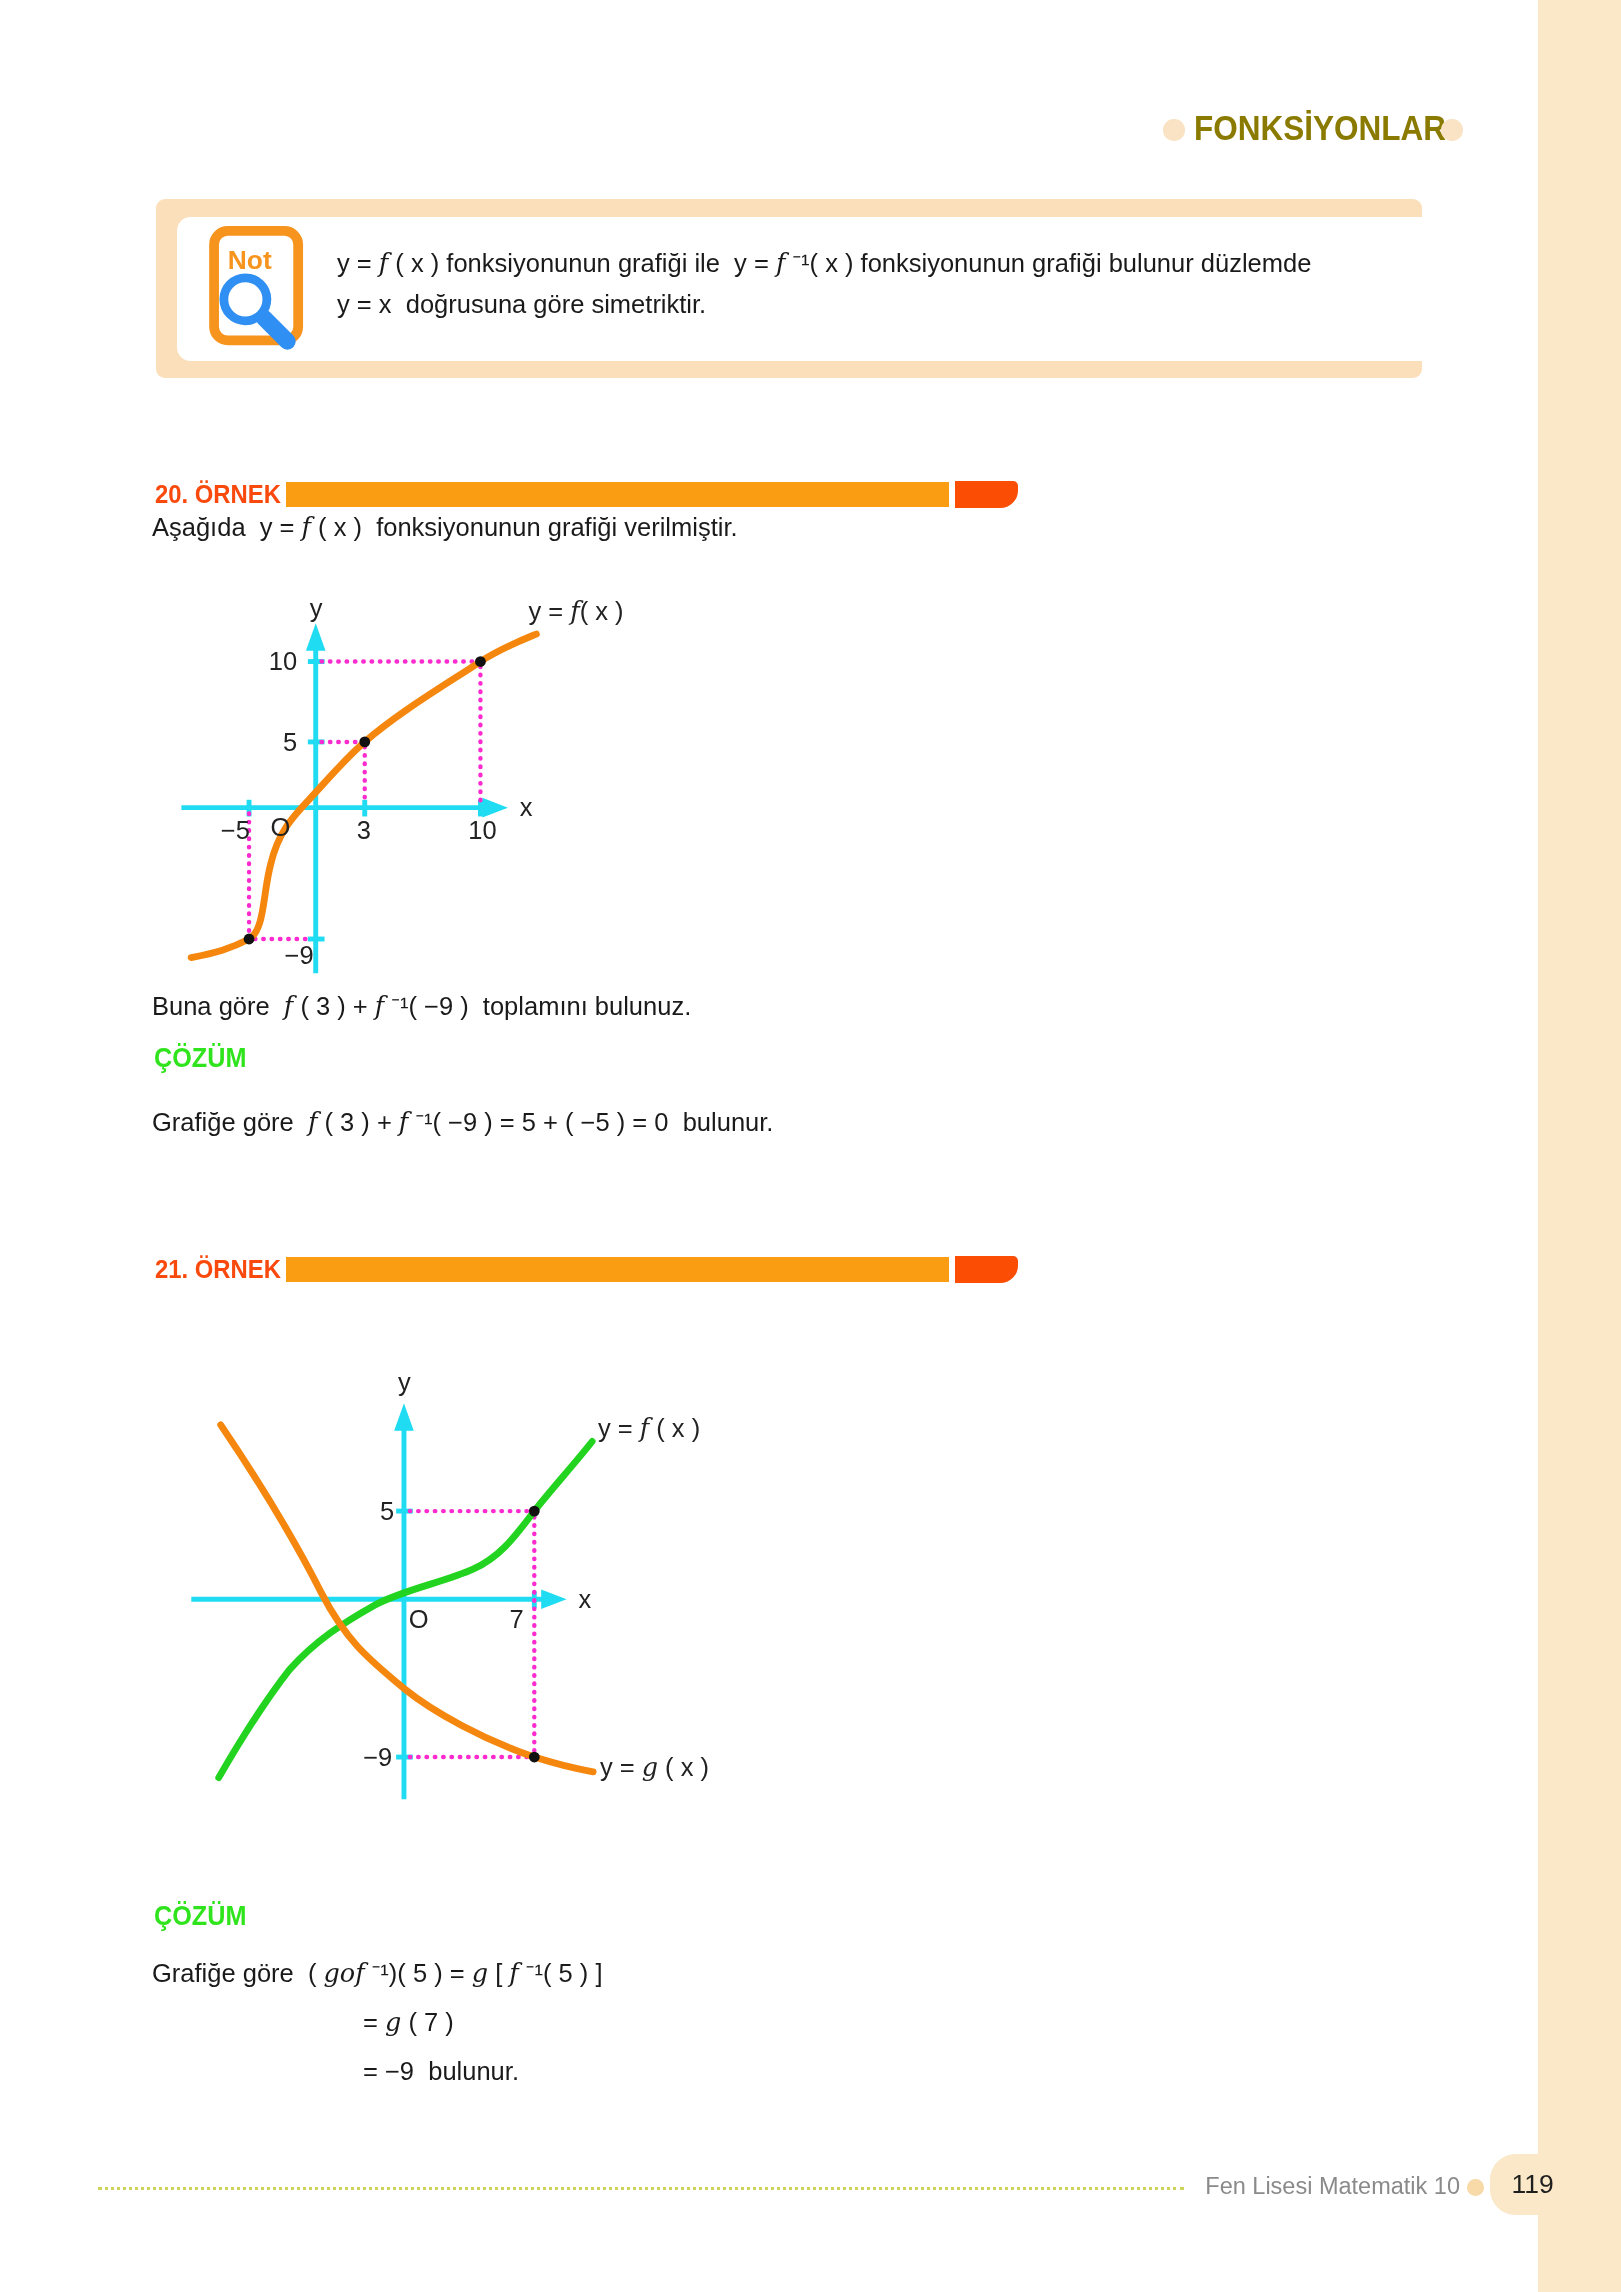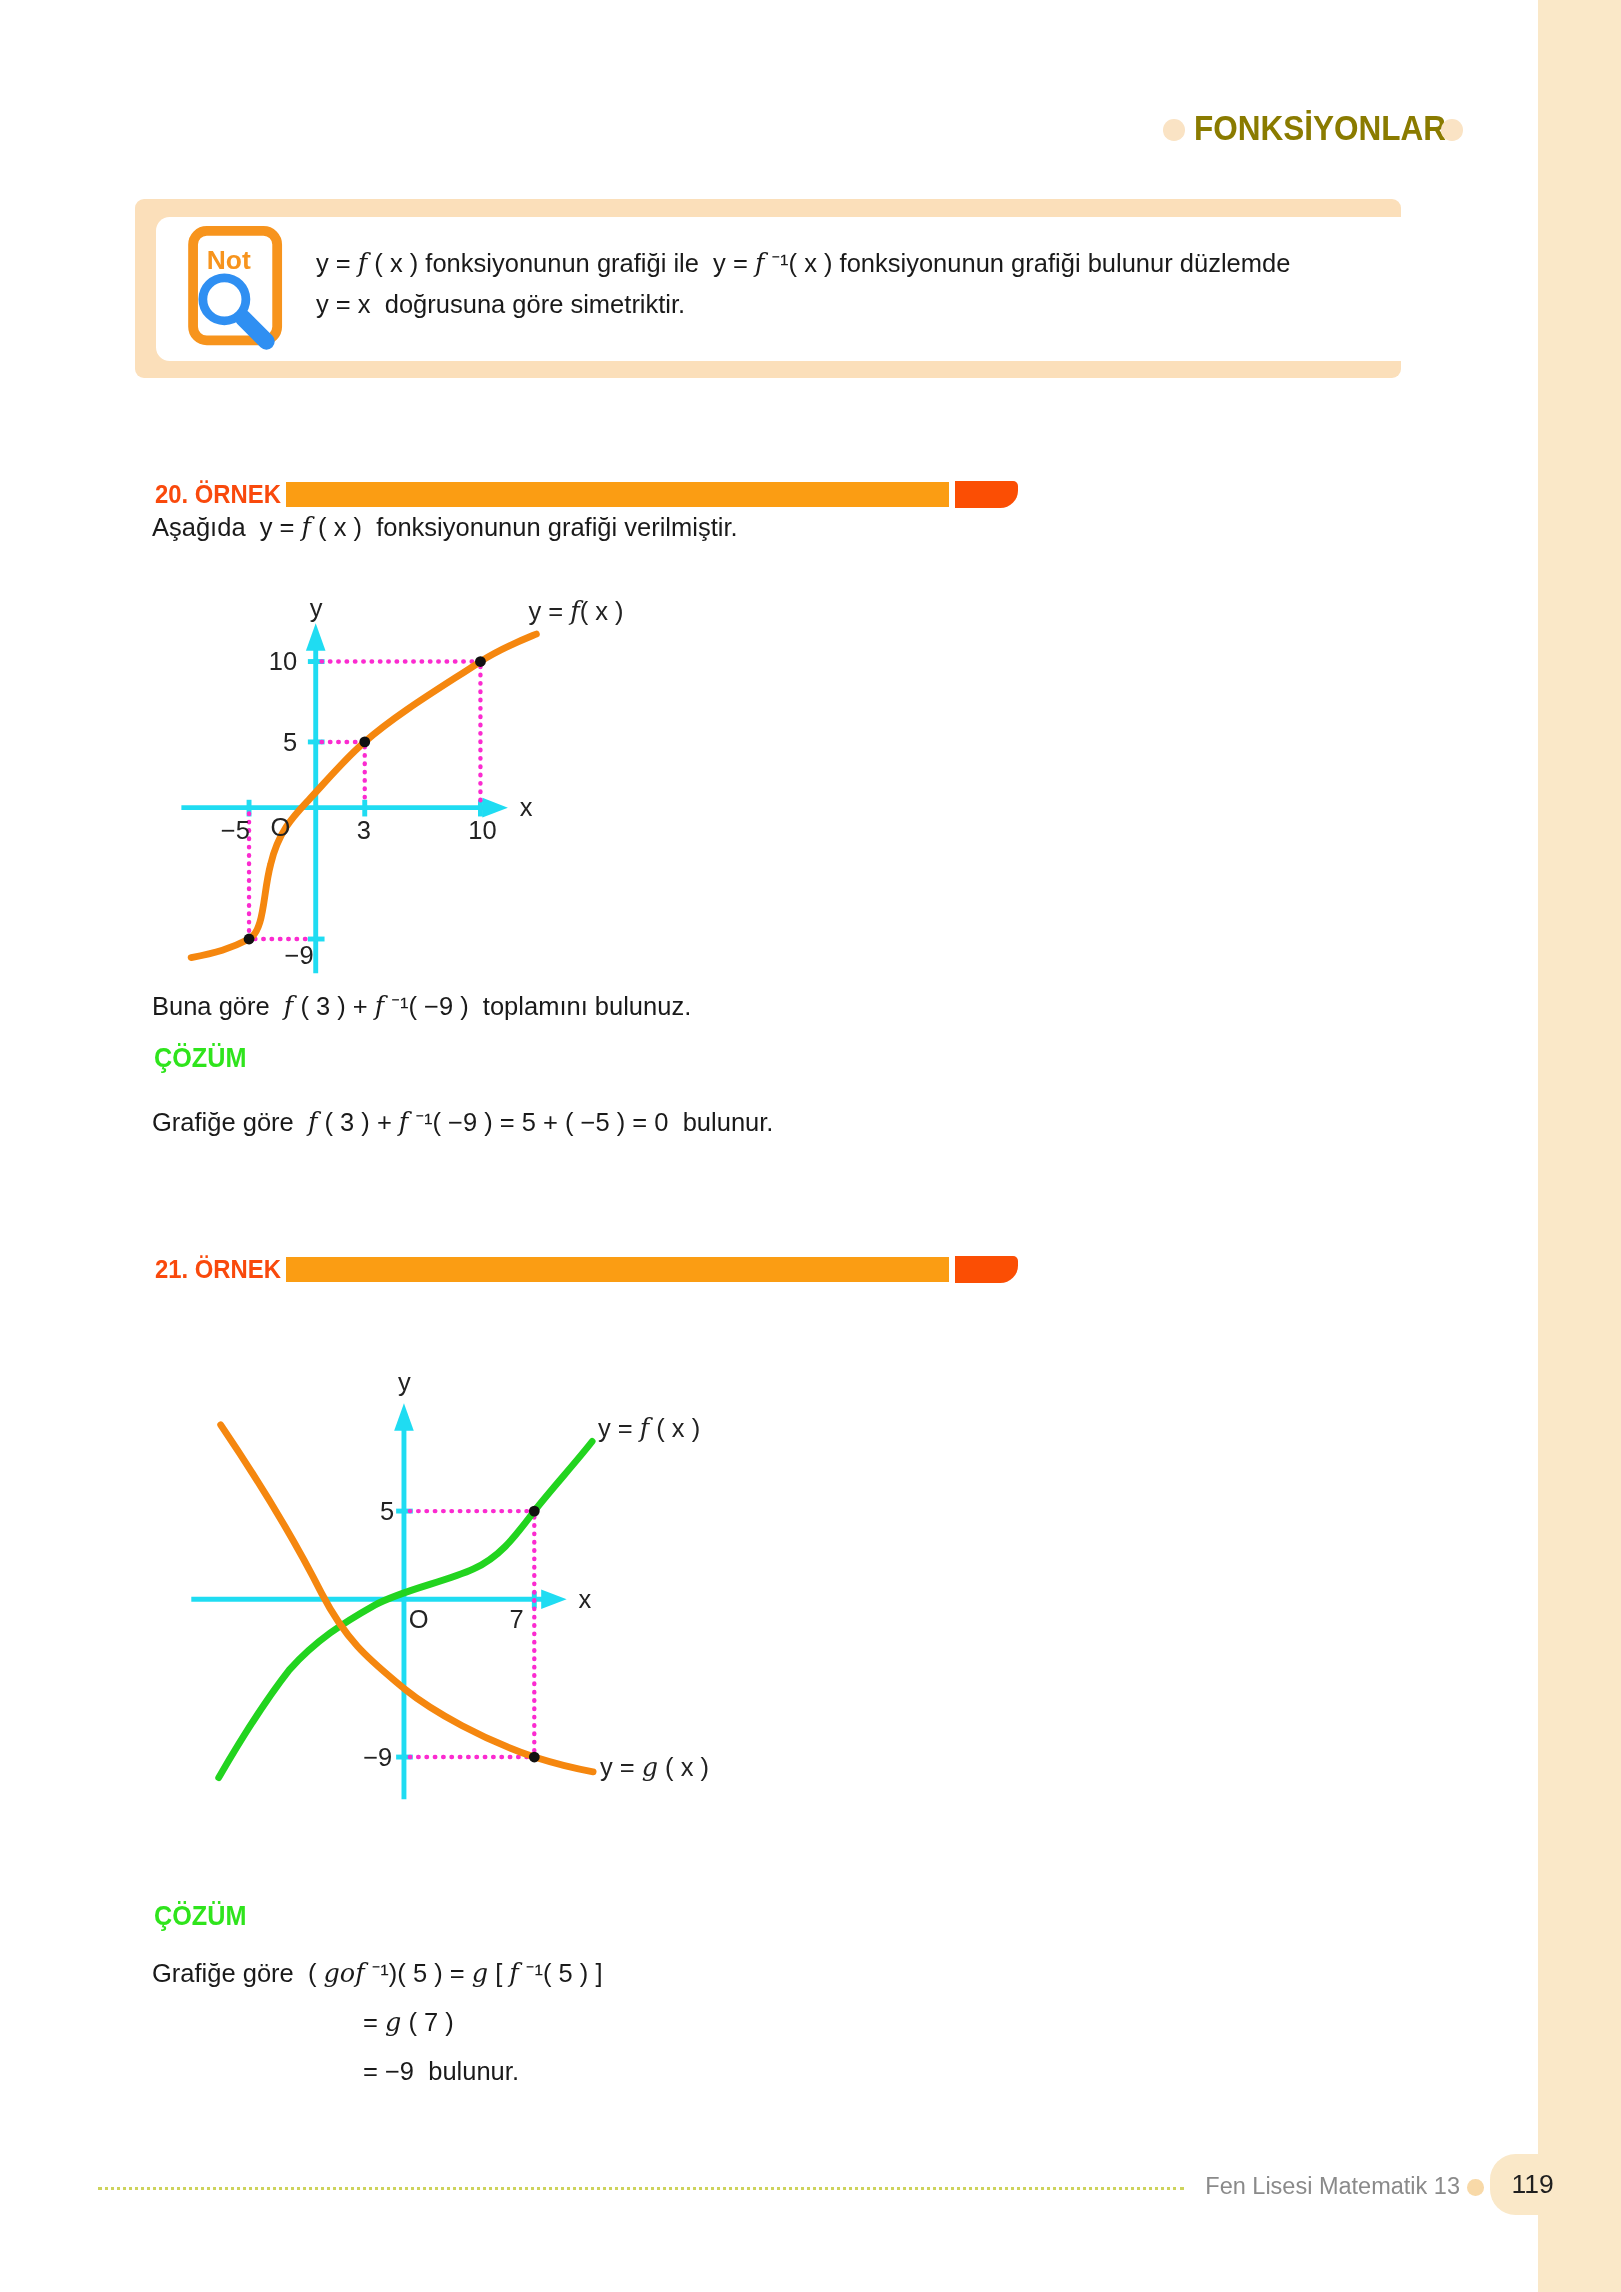--- a/index.html
+++ b/index.html
@@ -9,21 +9,21 @@
   .t{position:absolute;font-size:25.5px;line-height:33px;white-space:nowrap;color:#1a1a1a;}
   .mi{font-family:"DejaVu Serif",serif;font-style:italic;}
   .cond{font-weight:bold;transform:scaleX(.9);transform-origin:0 50%;}
   .ex-label{position:absolute;font-size:26.5px;color:#F9490C;}
   .ex-bar{position:absolute;height:24.5px;background:#FB9D13;}
   .ex-cap{position:absolute;height:26.5px;width:63px;background:#FB4E04;border-radius:0 4.9px 17.6px 0;}
   .cozum{position:absolute;font-size:28px;color:#2FE41C;}
   #band{position:absolute;right:0;top:0;width:83px;height:2293px;background:#FAE8C8;}
   #title{position:absolute;font-size:35px;font-weight:bold;color:#8A7B00;transform:scaleX(.9);transform-origin:0 50%;white-space:nowrap;}
   .hdot{position:absolute;width:21.6px;height:21.6px;border-radius:50%;background:#FAE3C4;}
-  #notebox{position:absolute;left:135px;top:199px;width:1266px;height:179px;background:#FBDFBA;border-radius:9px;}
+  #notebox{position:absolute;left:156px;top:199px;width:1266px;height:179px;background:#FBDFBA;border-radius:9px;}
   #noteinner{position:absolute;left:20.6px;top:17.6px;width:1276px;height:144px;background:#ffffff;border-radius:13.7px;}
   #footer-line{position:absolute;left:98px;top:2187px;width:1086px;border-top:3.9px dotted #CDD35B;}
   #footer-text{position:absolute;left:1188px;top:2173px;width:272px;font-size:23.5px;color:#8A8A8A;text-align:right;white-space:nowrap;}
   #footer-dot{position:absolute;left:1467px;top:2179px;width:16.7px;height:16.7px;border-radius:50%;background:#F8D9A8;}
   #page-tab{position:absolute;left:1490px;top:2154px;width:131px;height:61px;background:#FAE8C8;border-radius:25.5px 0 0 25.5px;}
   #page-num{position:absolute;left:21.6px;top:0;font-size:26.5px;font-weight:normal;color:#1f1f1f;line-height:61px;}
   svg text{font-family:"Liberation Sans",sans-serif;font-size:26px;fill:#222222;}
 </style>
 </head>
 <body>
@@ -146,20 +146,20 @@
 
   <div class="cozum cond" style="left:154px;top:1900px;">ÇÖZÜM</div>
 
   <div class="t" style="left:152px;top:1957px;"><span>Grafiğe göre&nbsp; ( </span><span class="mi">gof</span><span> ⁻¹)( 5 ) = </span><span class="mi">g</span><span> [ </span><span class="mi">f</span><span> ⁻¹( 5 ) ]</span></div>
 
   <div class="t" style="left:363px;top:2006px;"><span>= </span><span class="mi">g</span><span> ( 7 )</span></div>
 
   <div class="t" style="left:363px;top:2055px;">= −9&nbsp; bulunur.</div>
 
   <div id="footer-line"></div>
-  <div id="footer-text">Fen Lisesi Matematik 13</div>
+  <div id="footer-text">Fen Lisesi Matematik 10</div>
   <div id="footer-dot"></div>
   <div id="page-tab">
     <div id="page-num">119</div>
   </div>
 
 </div>
 
 
 </body></html>

